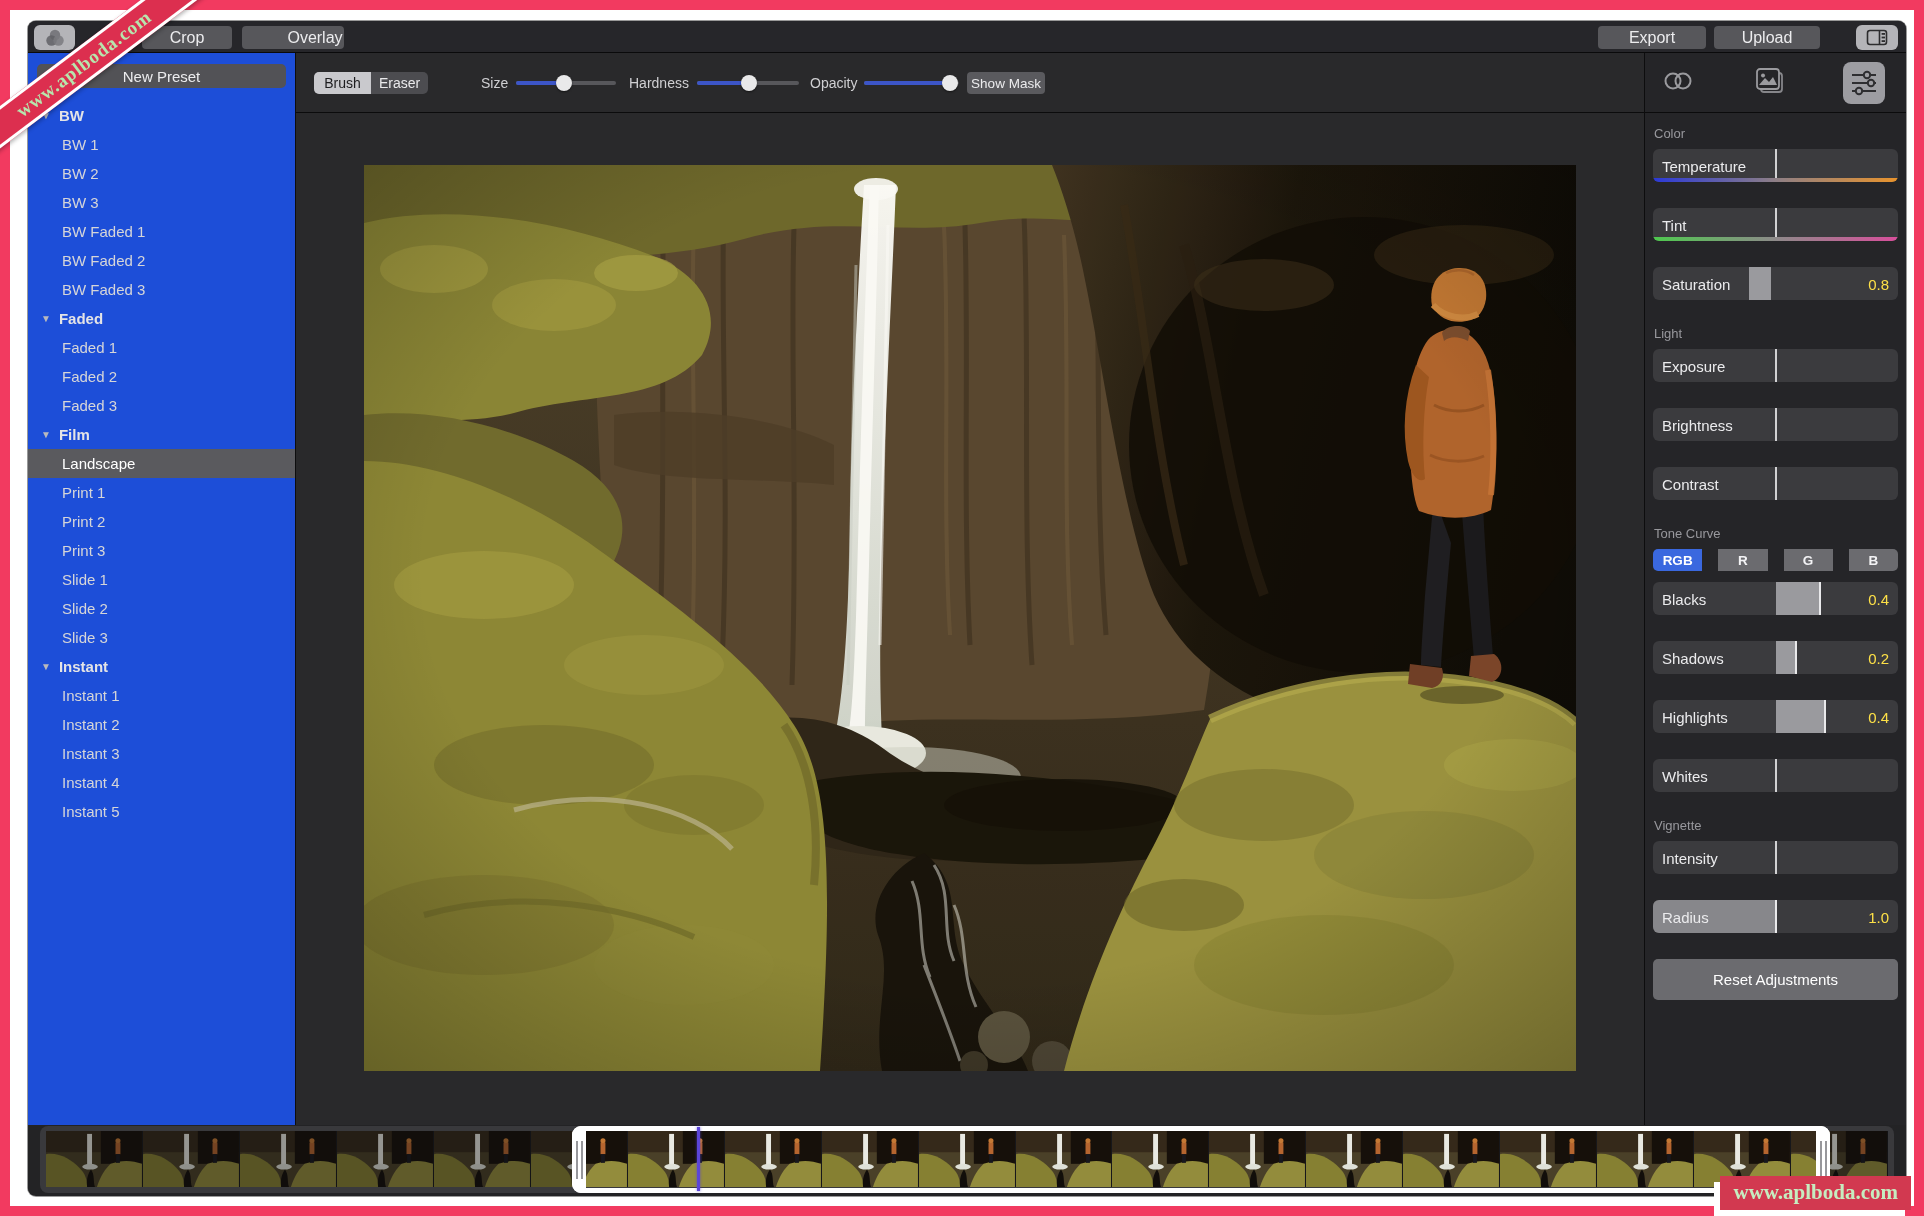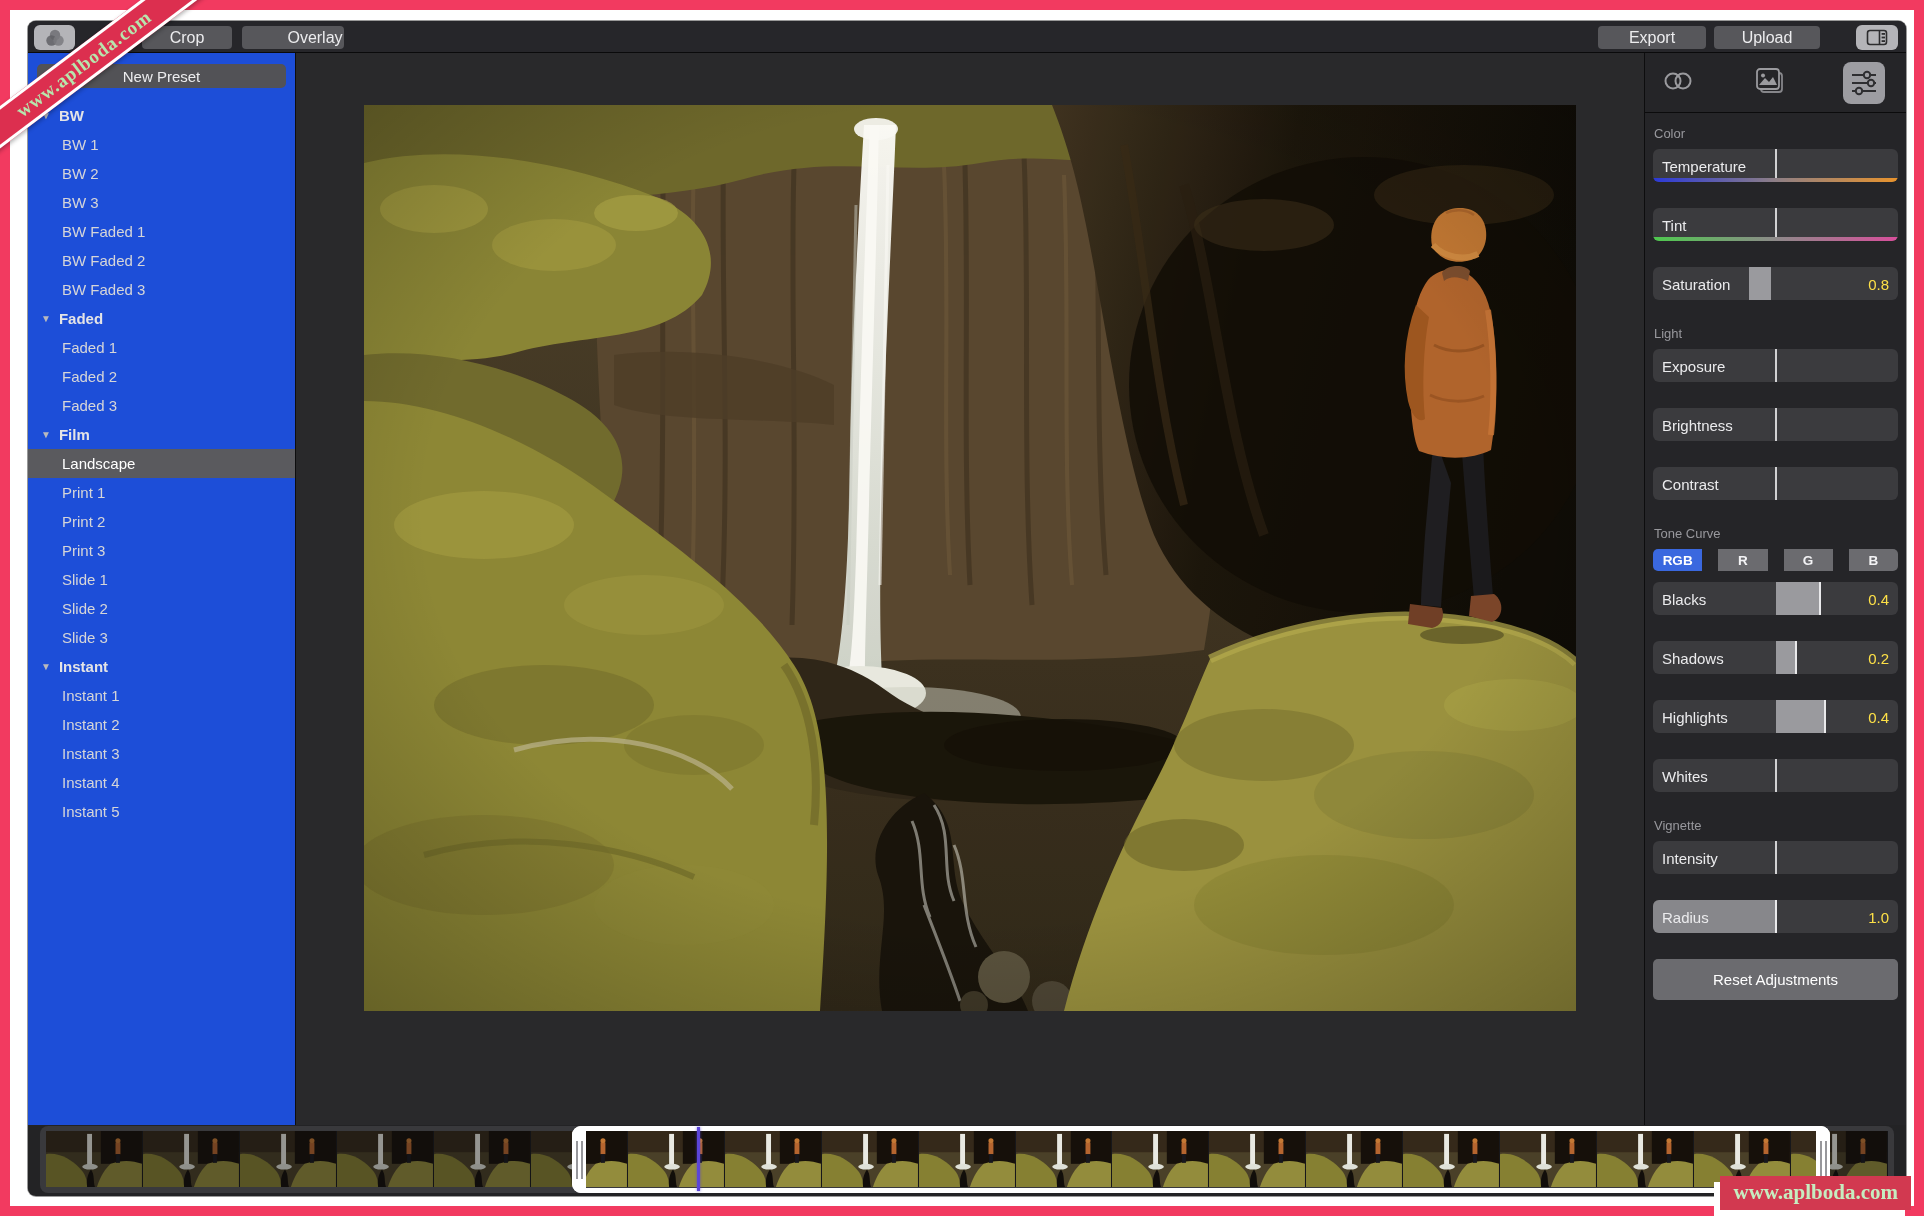--- a/index.html
+++ b/index.html
@@ -149,20 +149,46 @@
             </div>
             <div class="ps-row ps-item">Instant 1</div>
             <div class="ps-row ps-item">Instant 2</div>
             <div class="ps-row ps-item">Instant 3</div>
             <div class="ps-row ps-item">Instant 4</div>
             <div class="ps-row ps-item">Instant 5</div>
           </div>
       </div>
 
       <div class="center">
+        <div class="brushbar">
+          <div class="seg" id="tool-seg">
+              <div class="seg-opt on">Brush</div>
+              <div class="seg-opt">Eraser</div>
+            </div>
+
+          <span class="sl-label" style="left:185px">Size</span>
+          <div class="sl-track" style="left:220px;width:100px">
+              <div class="sl-fill" style="width: 48%; background: rgb(60, 85, 200);"></div>
+              <div class="sl-knob" style="left: calc(48% - 8px);"></div>
+            </div>
+
+          <span class="sl-label" style="left:333px">Hardness</span>
+          <div class="sl-track" style="left:401px;width:102px">
+              <div class="sl-fill" style="width: 51%; background: rgb(60, 85, 200);"></div>
+              <div class="sl-knob" style="left: calc(51% - 8px);"></div>
+            </div>
+
+          <span class="sl-label" style="left:514px">Opacity</span>
+          <div class="sl-track" style="left:568px;width:95px">
+              <div class="sl-fill" style="width: 90%; background: rgb(60, 85, 200);"></div>
+              <div class="sl-knob" style="left: calc(90% - 8px);"></div>
+            </div>
+
+          <div class="show-mask">Show Mask</div>
+        </div>
 
         <div class="canvas-area">
           <div class="canvas-img">
             
             <svg width="1212" height="906" viewBox="0 0 1212 906" preserveAspectRatio="none">
               <defs>
                 <linearGradient id="rockBg" x1="0" y1="0" x2="0" y2="1">
                   <stop offset="0" stop-color="#4a3d2a"></stop>
                     <stop offset="1" stop-color="#2b2318"></stop>
                 </linearGradient>

